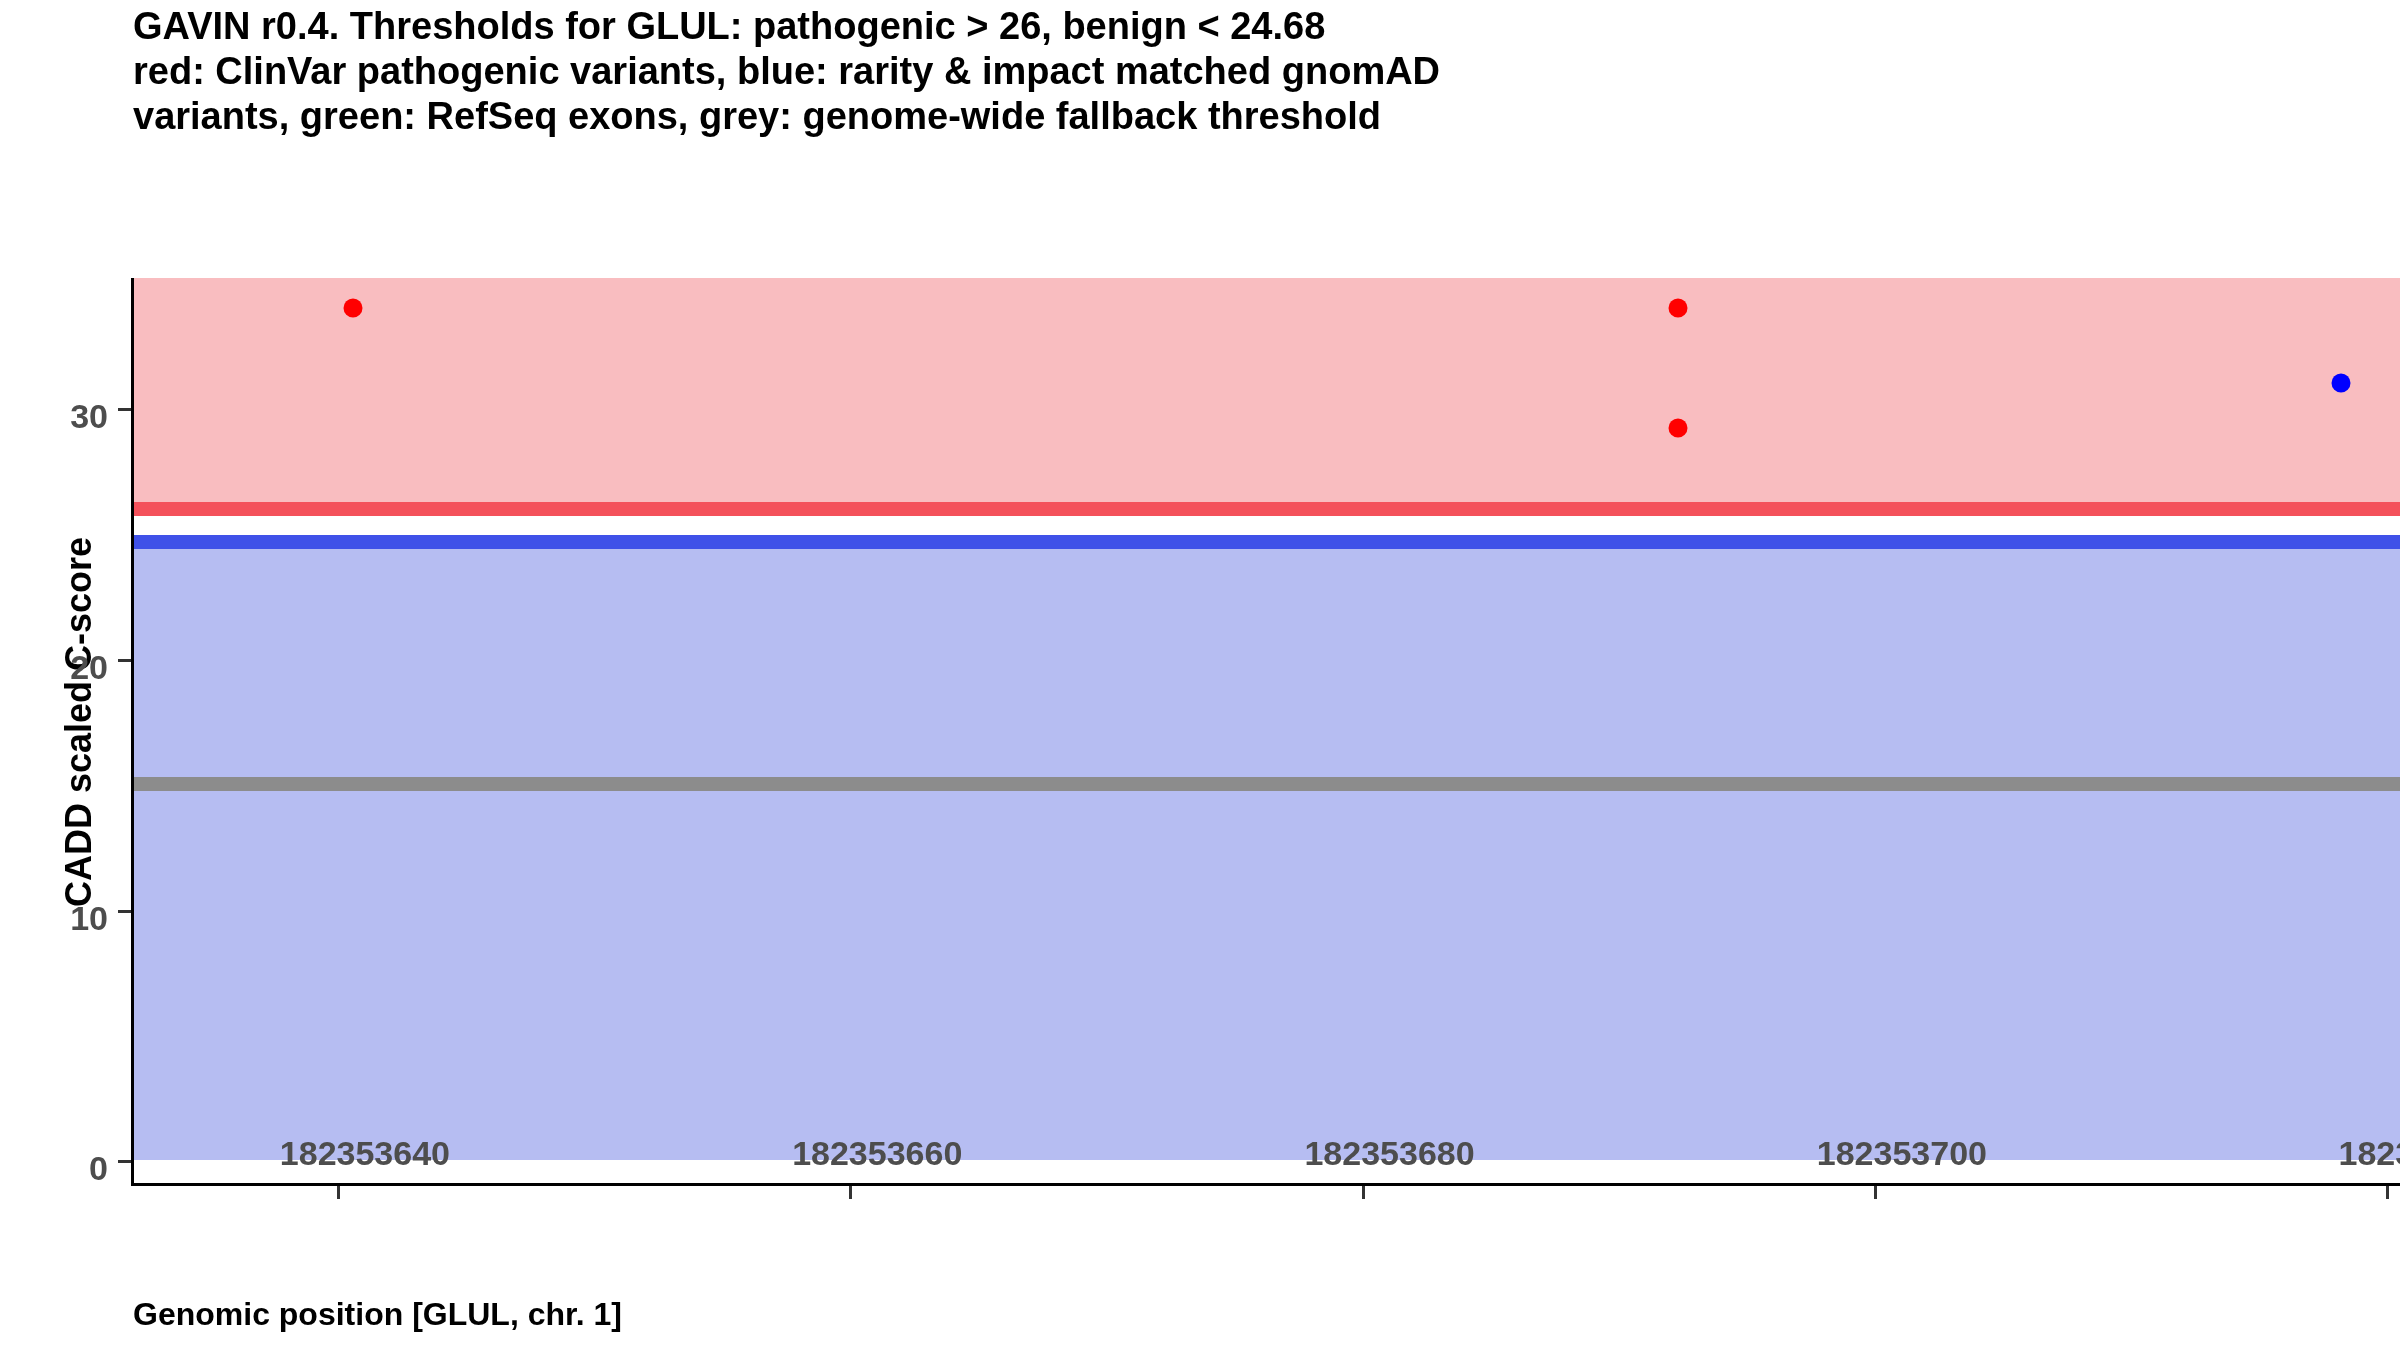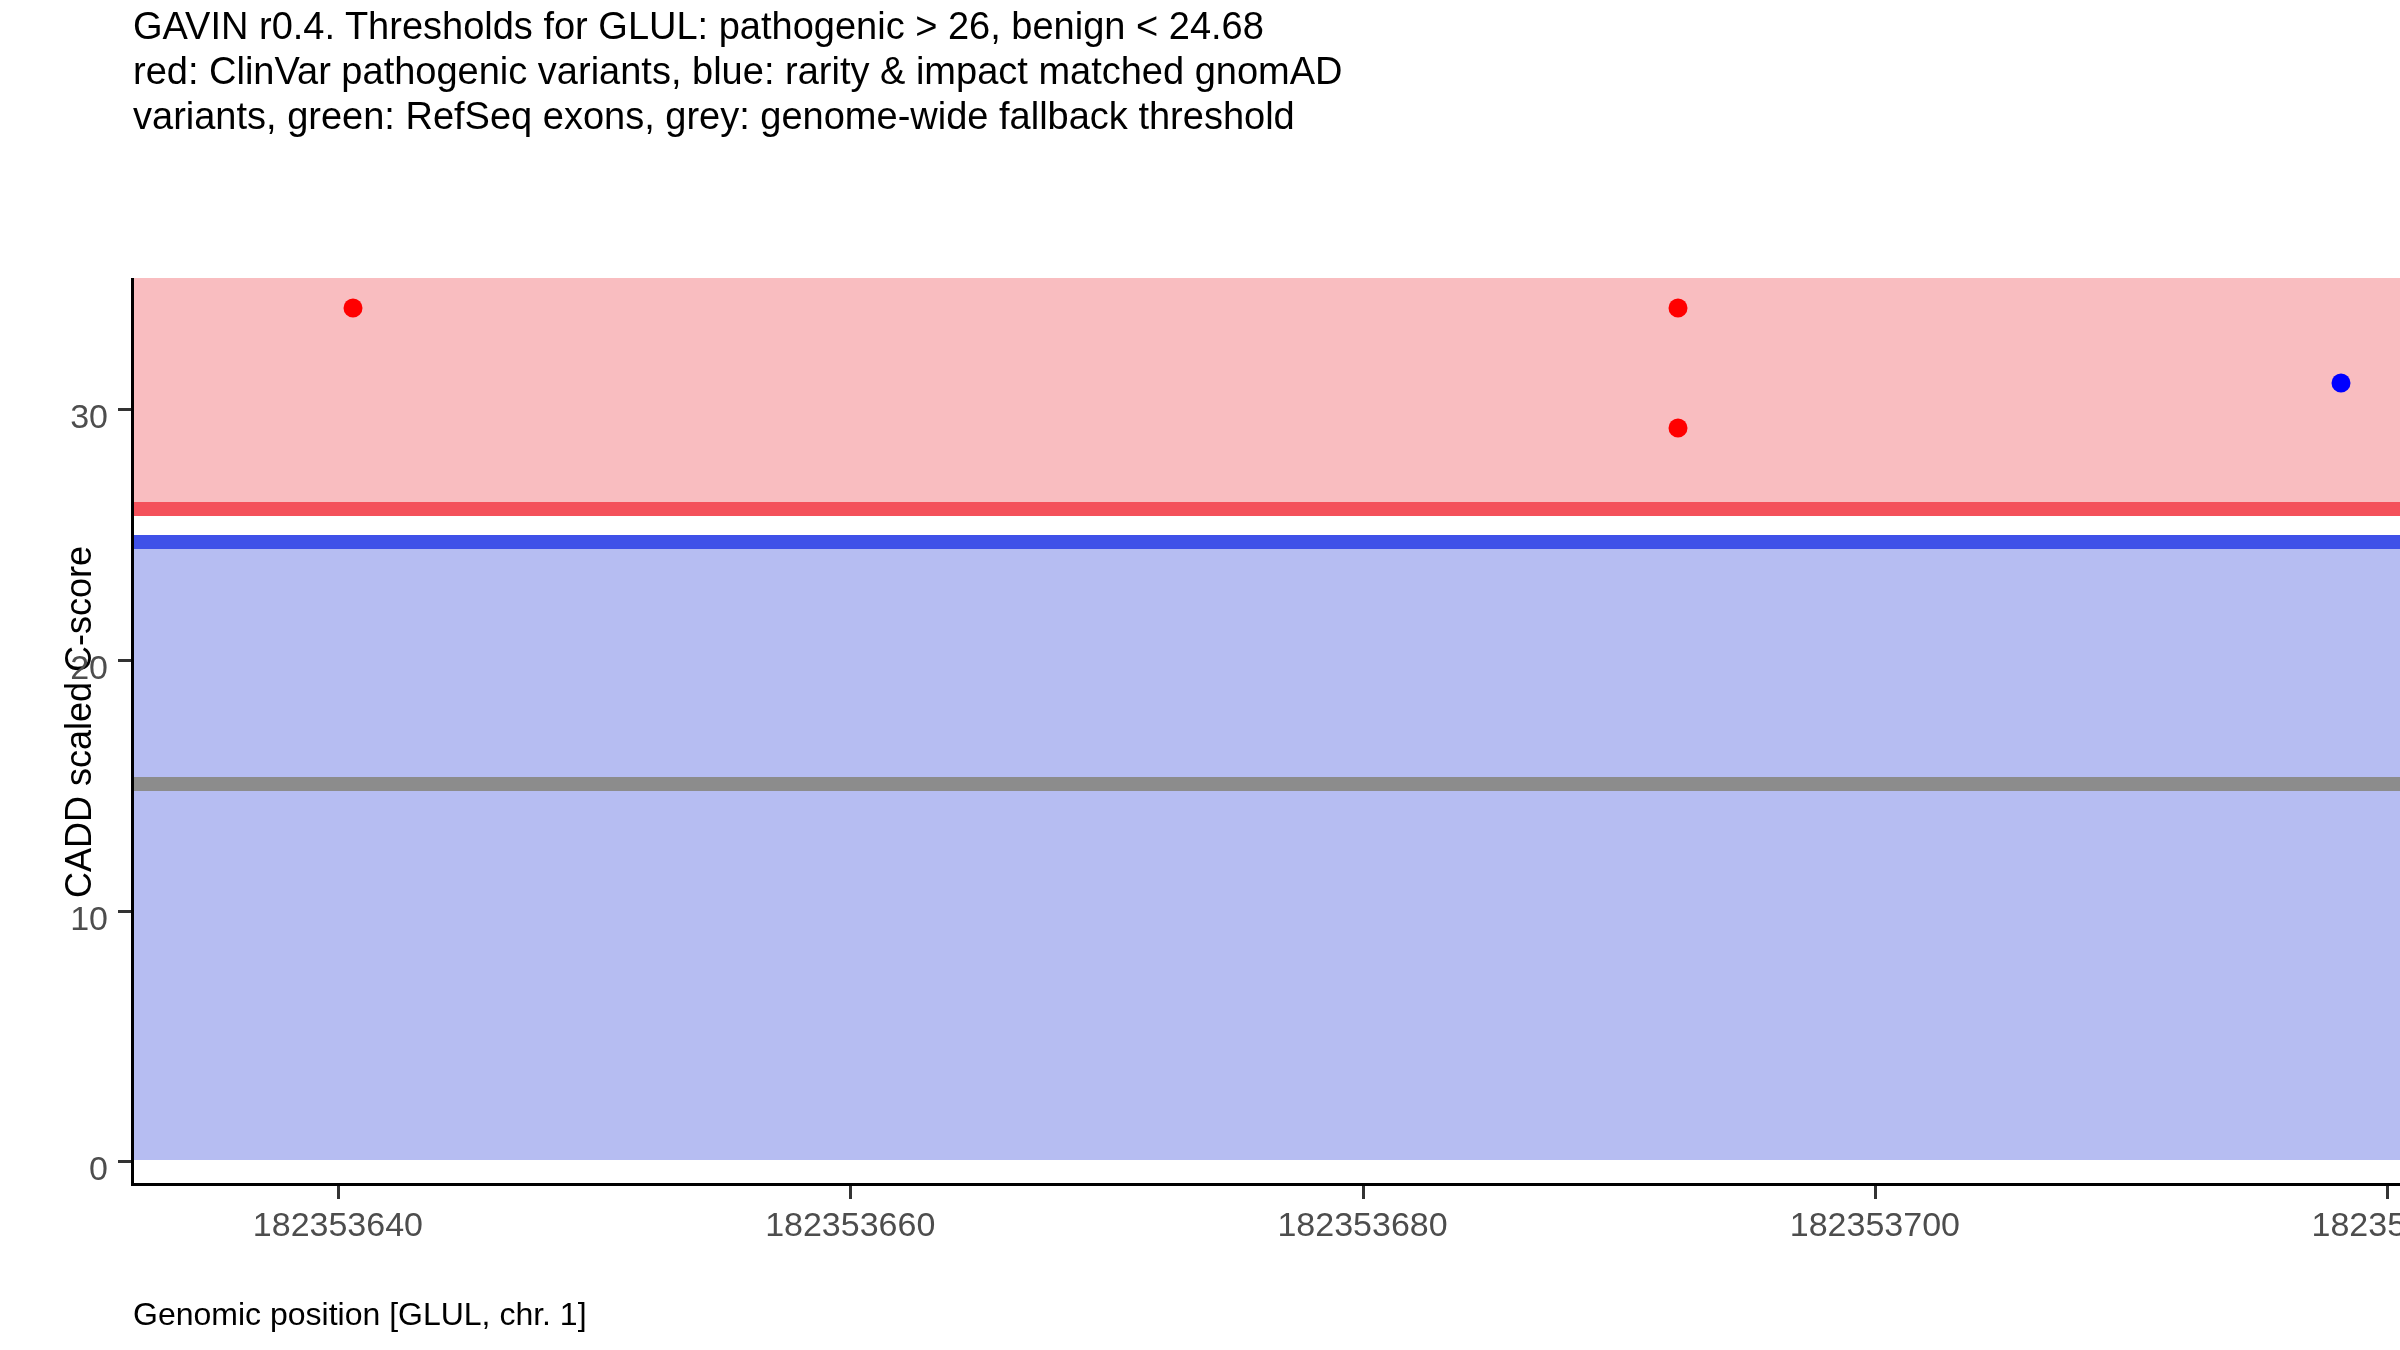--- a/index.html
+++ b/index.html
@@ -6,21 +6,21 @@
     margin: 0; padding: 0;
     background: #ffffff;
   }
   body {
     width: 2400px; height: 1350px;
     font-family: "Liberation Sans", sans-serif;
     color: #000000;
     overflow: hidden;
     position: relative;
   }
-  #root { position: absolute; inset: 0; }
+  #root { position: absolute; inset: 0; font-weight: bold; }
 
   
   .title-block {
     position: absolute;
     left: 133px;
     top: 4px;
     width: 2100px;
   }
   .title-line {
     font-size: 38px;
@@ -105,25 +105,26 @@
     transform: translateX(-1px);
   }
   .tick-y {
     position: absolute;
     height: 3px; width: 13px;
     background: #333333;
     left: 118px;
   }
   .xticklabel {
     position: absolute;
-    top: 1205px;
+    top: 1134px;
     font-size: 34px;
     color: #4d4d4d;
     transform: translateX(-50%);
     white-space: nowrap;
+    margin-left: 27px;
   }
   .yticklabel {
     position: absolute;
     left: 0px;
     width: 108px;
     text-align: right;
     font-size: 34px;
     color: #4d4d4d;
     transform: translateY(-50%);
     white-space: nowrap;

